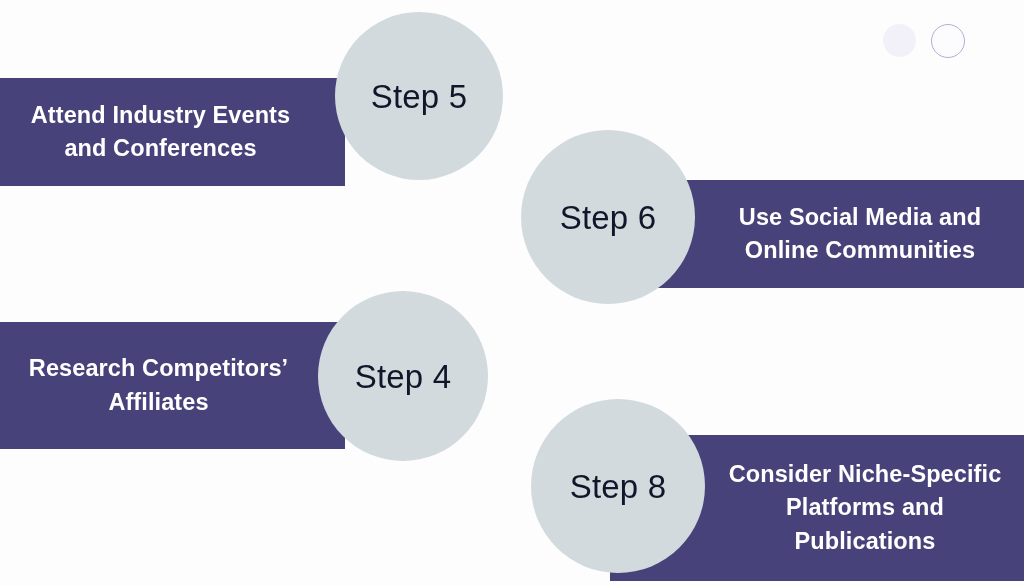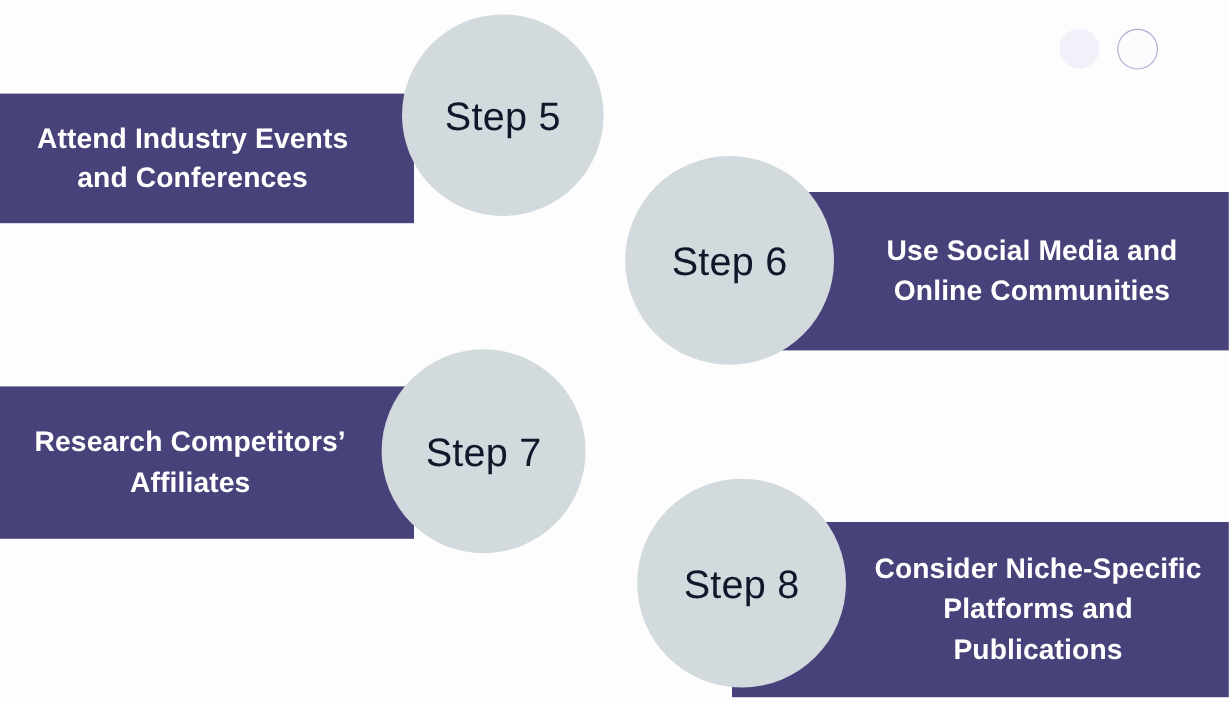--- a/index.html
+++ b/index.html
@@ -81,21 +81,21 @@
     line-height: 1;
   }
 
   
   
   #row-step5 .step-bar    { left: 0px;   top: 42px;  width: 345px; height: 108px; padding-right: 24px; margin-top: 36px; }
   #row-step5 .step-circle { left: 335px; top: 12px;  width: 168px; height: 168px; }
 
   
   #row-step6 .step-circle { left: 521px; top: 130px; width: 174px; height: 174px; }
-  #row-step6 .step-bar    { left: 600px; top: 160px; width: 424px; height: 132px; padding-left: 96px; }
+  #row-step6 .step-bar    { left: 600px; top: 180px; width: 424px; height: 108px; padding-left: 96px; }
 
   
   #row-step7 .step-bar    { left: 0px;   top: 322px; width: 345px; height: 127px; padding-right: 28px; }
   #row-step7 .step-circle { left: 318px; top: 291px; width: 170px; height: 170px; }
 
   
   #row-step8 .step-circle { left: 531px; top: 399px; width: 174px; height: 174px; justify-content: center; }
   #row-step8 .step-bar    { left: 610px; top: 435px; width: 414px; height: 146px; padding-left: 96px; }
 </style>
 </head>
@@ -125,21 +125,21 @@
       <span class="step-circle-label">Step 6</span>
     </div>
   </div>
 
   <div class="step-row" id="row-step7">
     <div class="step-bar">
       <span class="step-bar-label">Research Competitors’
 Affiliates</span>
     </div>
     <div class="step-circle">
-      <span class="step-circle-label">Step 7</span>
+      <span class="step-circle-label">Step 4</span>
     </div>
   </div>
 
   <div class="step-row" id="row-step8">
     <div class="step-bar">
       <span class="step-bar-label">Consider Niche-Specific
 Platforms and
 Publications</span>
     </div>
     <div class="step-circle">

